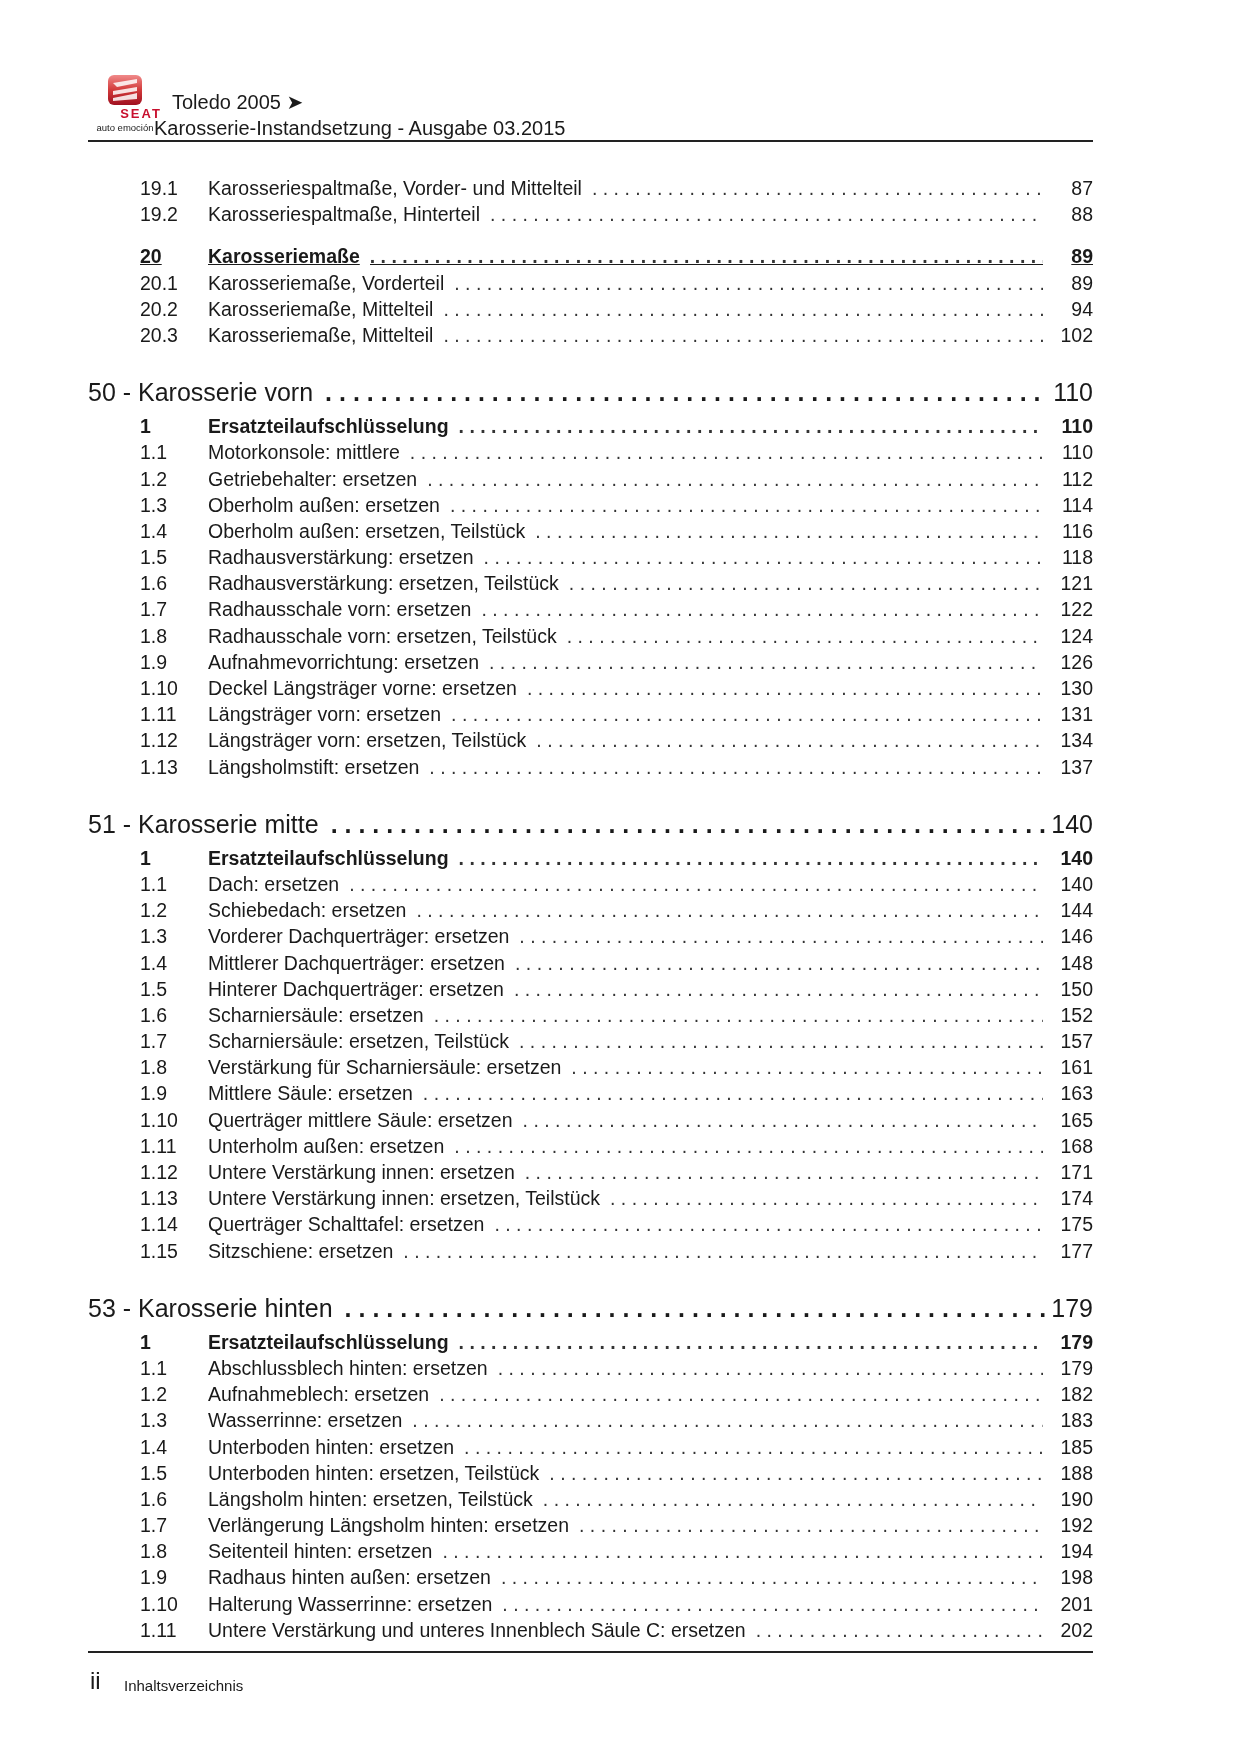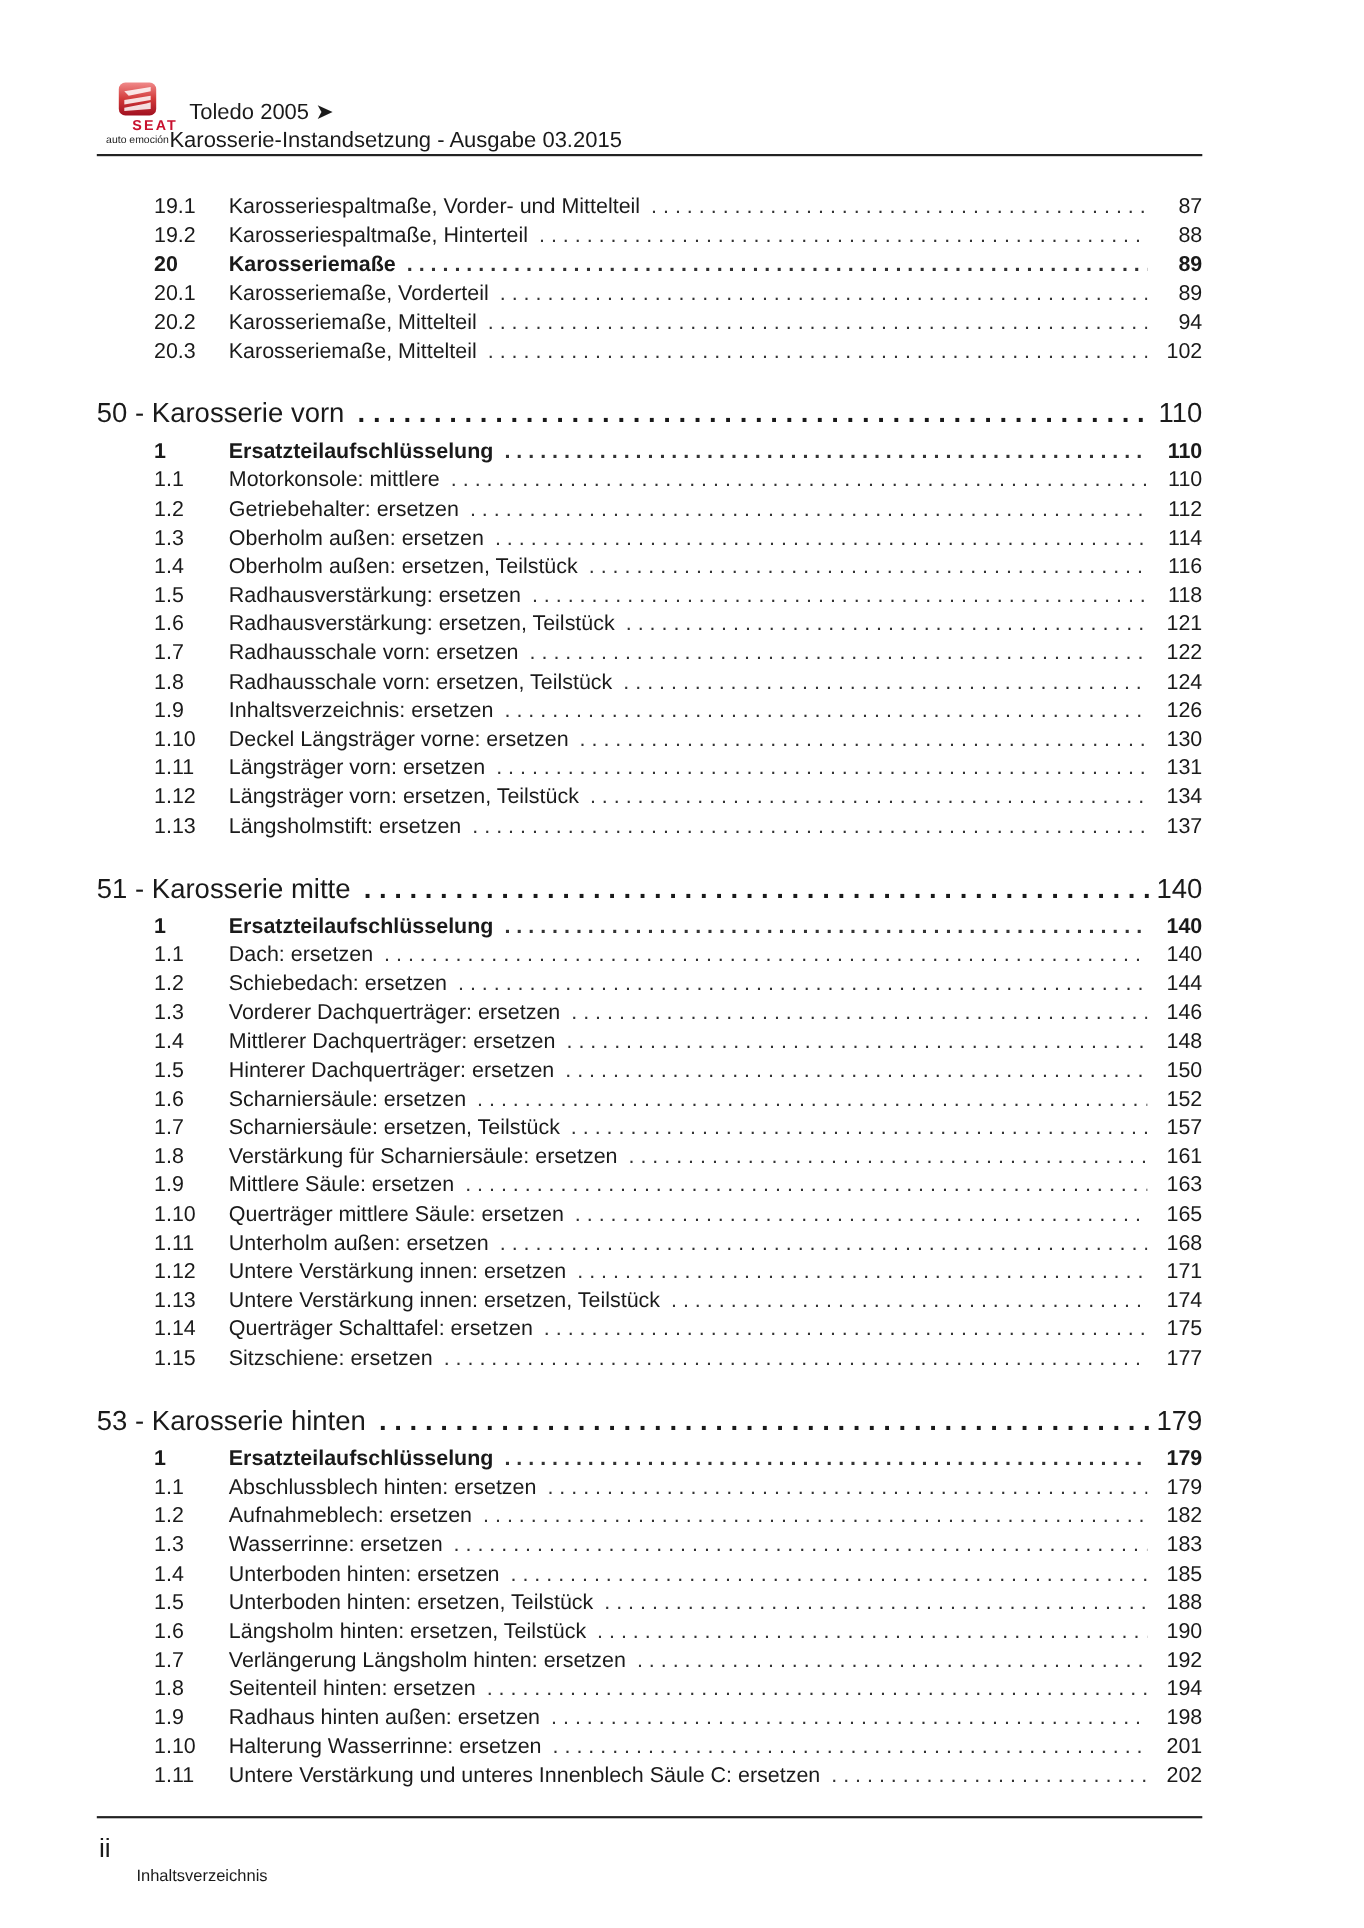--- a/index.html
+++ b/index.html
@@ -17,30 +17,30 @@
   .header-rule { position: absolute; left: 88px; top: 140px; width: 1005px; height: 2px; background: #222; }
   .toc { position: absolute; left: 88px; top: 175px; width: 1005px; }
   .row { position: relative; display: flex; align-items: baseline; height: 26.2px; font-size: 19.5px; line-height: 26px; }
   .row .num { width: 68px; padding-left: 52px; flex: none; }
   .row .title { flex: none; padding-right: 10px; white-space: nowrap; }
   .row .leader { flex: 1 1 auto; overflow: hidden; white-space: nowrap; letter-spacing: 0px; color: #333; }
   .row .leader::before { content: ". . . . . . . . . . . . . . . . . . . . . . . . . . . . . . . . . . . . . . . . . . . . . . . . . . . . . . . . . . . . . . . . . . . . . . . . . . . . . . . . . . . . . . . . . . . . . . . . . . . . . . . . . . . . . . . . . . . . . . . . . . . . ."; }
   .row .page { flex: none; width: 50px; text-align: right; }
   .row.bold .title, .row.bold .num, .row.bold .page { font-weight: bold; }
   .row.bold .leader { font-weight: bold; }
-  .row.gap-before { margin-top: 0; }
+  .row.gap-before { margin-top: 16px; text-decoration: underline; }
   .chapter { display: flex; align-items: center; height: 34px; margin-top: 27px; margin-bottom: 4px; font-size: 25px; line-height: 34px; }
   .chapter .title { flex: none; padding-right: 12px; white-space: nowrap; }
   .chapter .leader { flex: 1 1 auto; overflow: hidden; white-space: nowrap; font-weight: bold; }
   .chapter .leader::before { content: ". . . . . . . . . . . . . . . . . . . . . . . . . . . . . . . . . . . . . . . . . . . . . . . . . . . . . . . . . . . . . . . . . . . . . . . . . . . . . . . . . . . . . . . ."; }
   .chapter .page { flex: none; text-align: right; width: 44px; }
   .footer-rule { position: absolute; left: 88px; top: 1651px; width: 1005px; height: 2px; background: #222; }
   .footer { position: absolute; left: 88px; top: 1668px; height: 30px; }
   .footer .pg { position: absolute; left: 2px; top: -2px; font-size: 24px; line-height: 30px; }
-  .footer .label { position: absolute; left: 36px; top: 9px; font-size: 15px; line-height: 18px; white-space: nowrap; margin-top: 20px; }
+  .footer .label { position: absolute; left: 36px; top: 9px; font-size: 15px; line-height: 18px; white-space: nowrap; }
 </style>
 </head>
 <body>
 
 <div class="header">
   <div class="logo">
     <svg class="logo-mark" viewBox="0 0 36 32">
       <defs>
         <linearGradient id="lg" x1="0" y1="0" x2="0" y2="1">
           <stop offset="0" stop-color="#f08a8a"></stop>
@@ -152,21 +152,21 @@
       <span class="page">122</span>
     </div>
     <div class="row">
       <span class="num">1.8</span>
       <span class="title">Radhausschale vorn: ersetzen, Teilstück</span>
       <span class="leader"></span>
       <span class="page">124</span>
     </div>
     <div class="row">
       <span class="num">1.9</span>
-      <span class="title">Inhaltsverzeichnis: ersetzen</span>
+      <span class="title">Aufnahmevorrichtung: ersetzen</span>
       <span class="leader"></span>
       <span class="page">126</span>
     </div>
     <div class="row">
       <span class="num">1.10</span>
       <span class="title">Deckel Längsträger vorne: ersetzen</span>
       <span class="leader"></span>
       <span class="page">130</span>
     </div>
     <div class="row">

